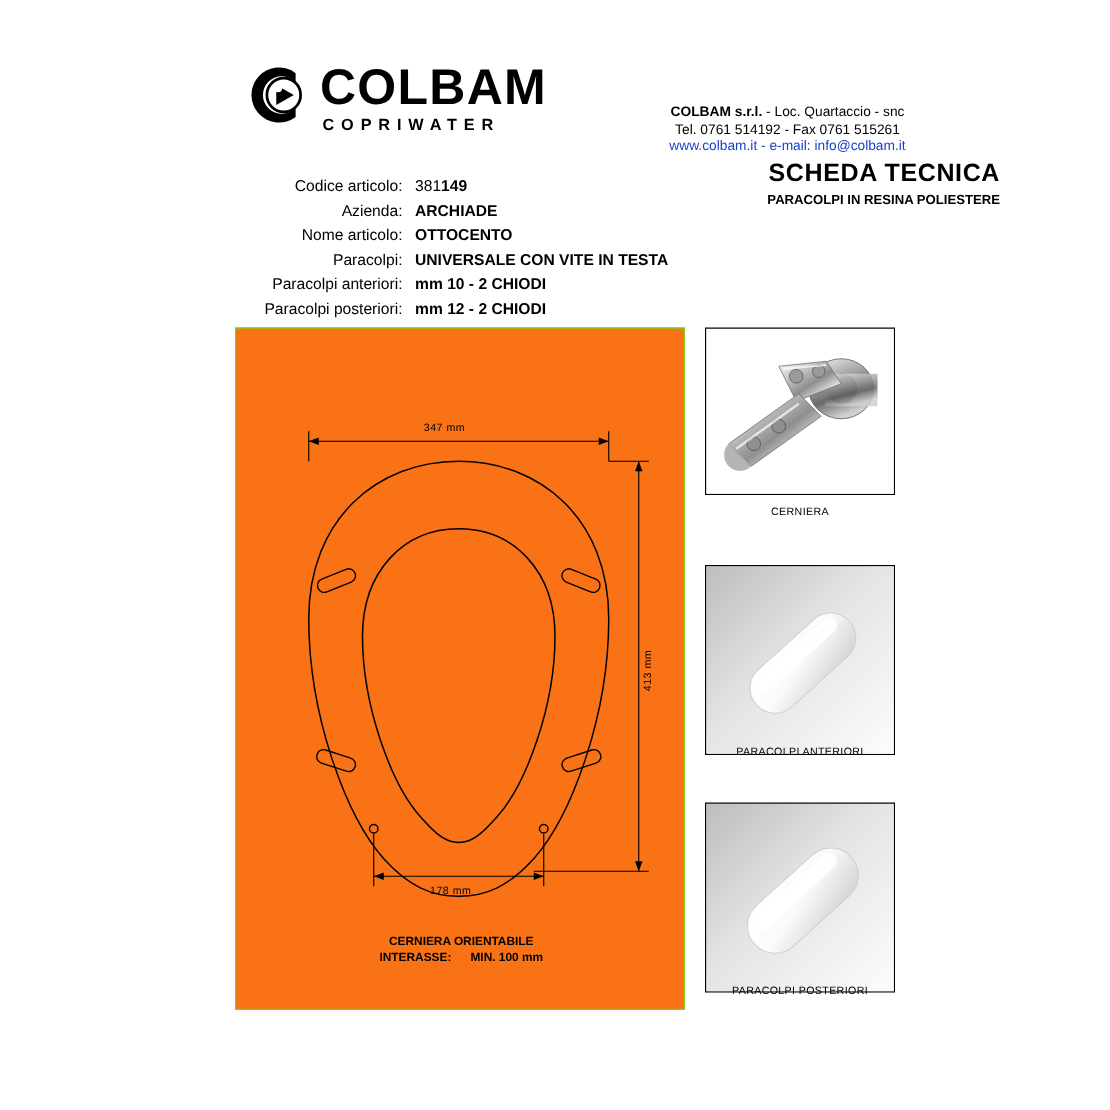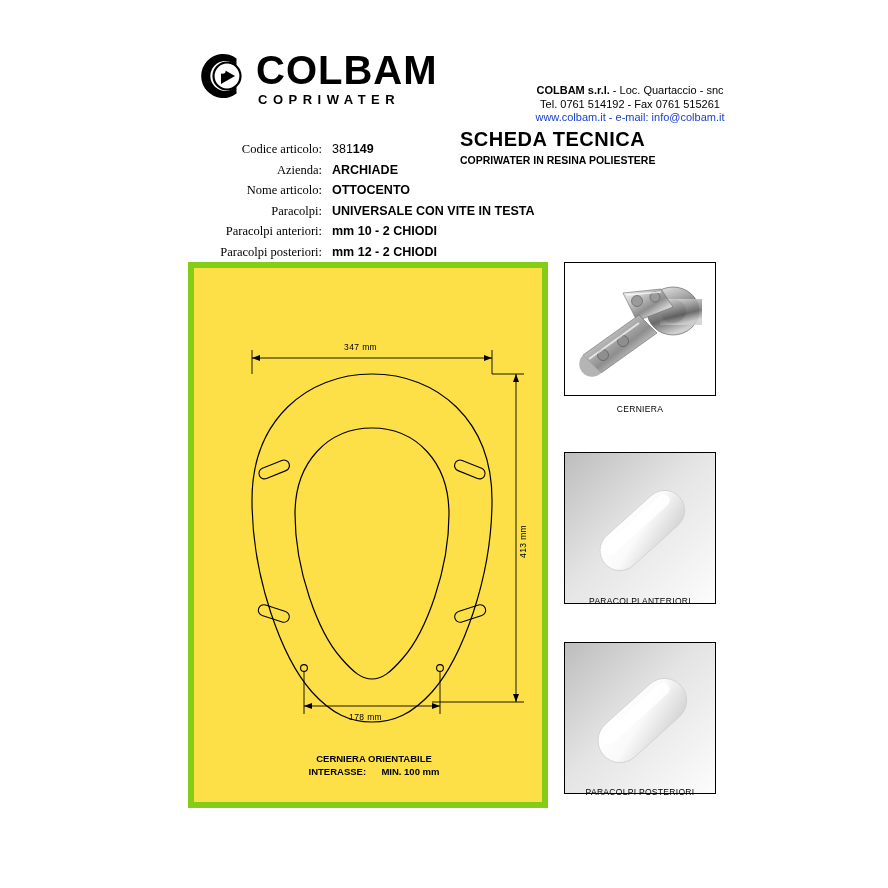--- a/index.html
+++ b/index.html
@@ -66,21 +66,21 @@
   }
   .company .line1 b { font-weight: bold; }
   .company .web { color: #1a3fcc; }
 
   
   .title-block {
     position: absolute;
     left: 460px;
     top: 128px;
     width: 340px;
-    text-align: left;
+    text-align: right;
   }
   .title-main {
     font-size: 20px;
     font-weight: bold;
     letter-spacing: 0.5px;
   }
   .title-sub {
     font-size: 10.5px;
     font-weight: bold;
     margin-top: 3px;
@@ -97,37 +97,36 @@
   .spec-row {
     display: flex;
     margin-bottom: 5.5px;
     align-items: baseline;
   }
   .spec-label {
     width: 142px;
     text-align: right;
     padding-right: 10px;
     font-weight: normal;
-    font-family: Liberation Serif, serif;
   }
   .spec-value {
     font-weight: bold;
   }
   .spec-value .light { font-weight: normal; }
 
   
   .frame {
     position: absolute;
     left: 188px;
     top: 262px;
     width: 360px;
     height: 546px;
-    border: 6px solid #84cc16;
+    border: 1px solid #84cc16;
     box-sizing: border-box;
-    background: #fde047;
+    background: #f97316;
   }
 
   .dim-text {
     position: absolute;
     font-size: 8.5px;
     letter-spacing: 0.4px;
   }
   .vert-dim {
     position: absolute;
     font-size: 8.5px;
@@ -206,21 +205,21 @@
   <div class="company">
     <div class="line1">
       <b>COLBAM s.r.l.</b><span> - Loc. Quartaccio - snc</span>
     </div>
     <div>Tel.  0761 514192  -  Fax  0761 515261</div>
     <div class="web">www.colbam.it - e-mail: info@colbam.it</div>
   </div>
 
   <div class="title-block">
     <div class="title-main">SCHEDA TECNICA</div>
-    <div class="title-sub">COPRIWATER IN RESINA POLIESTERE</div>
+    <div class="title-sub">PARACOLPI IN RESINA POLIESTERE</div>
   </div>
 
   <div class="specs">
     <div class="spec-row">
       <div class="spec-label">Codice articolo:</div>
       <div class="spec-value"><span class="light">381</span><span>149</span></div>
     </div>
     <div class="spec-row">
       <div class="spec-label">Azienda:</div>
       <div class="spec-value">ARCHIADE</div>

